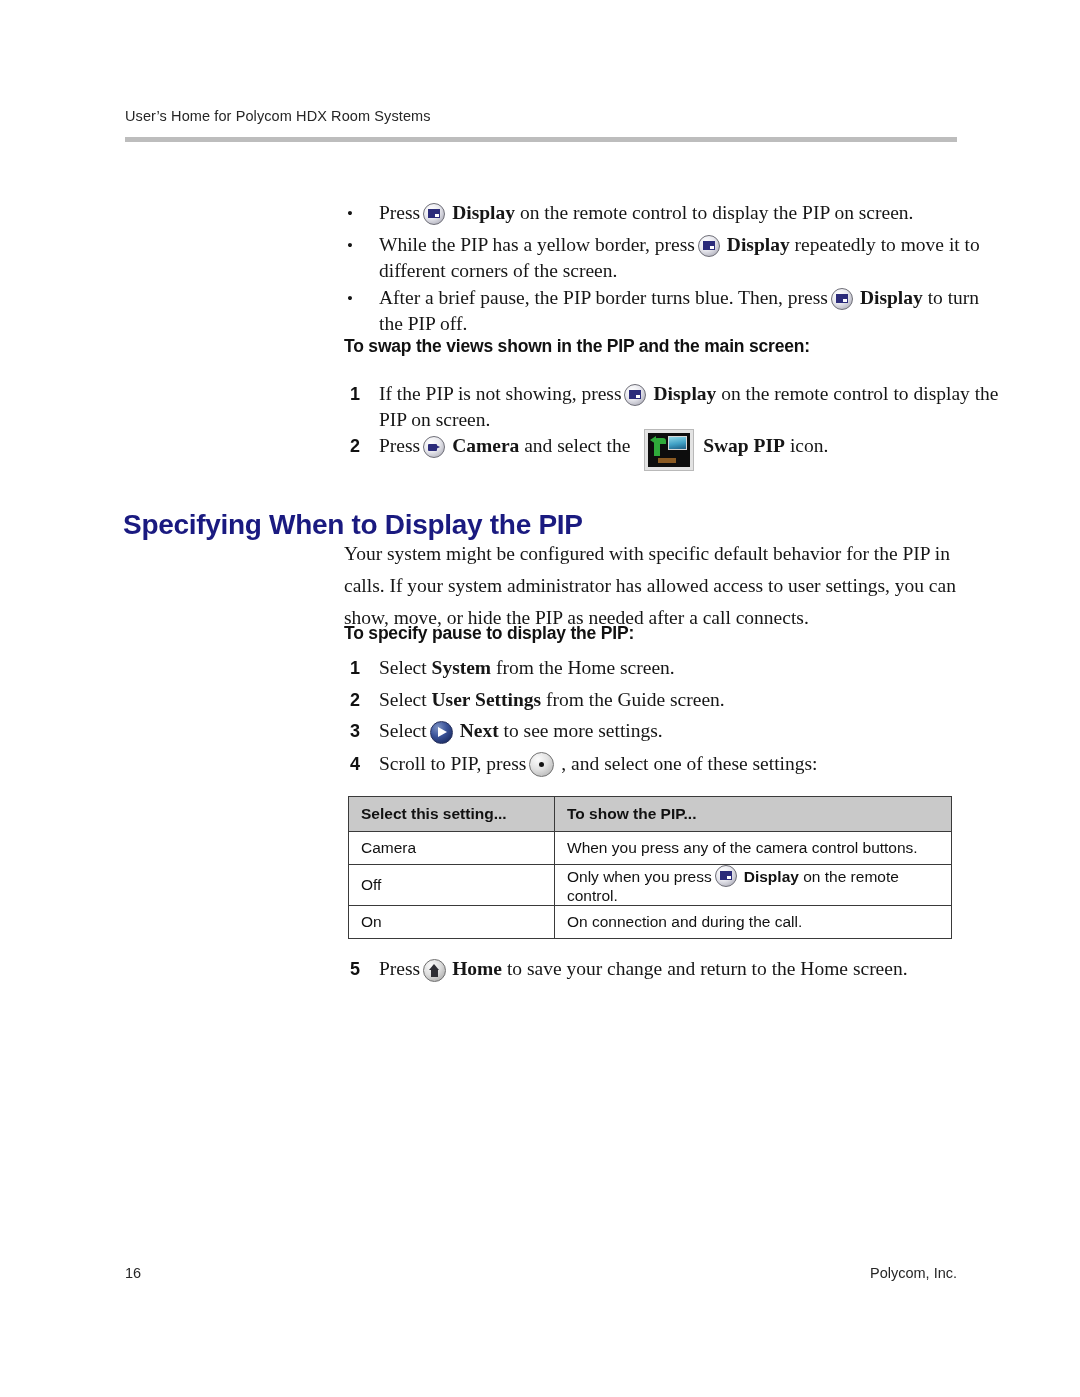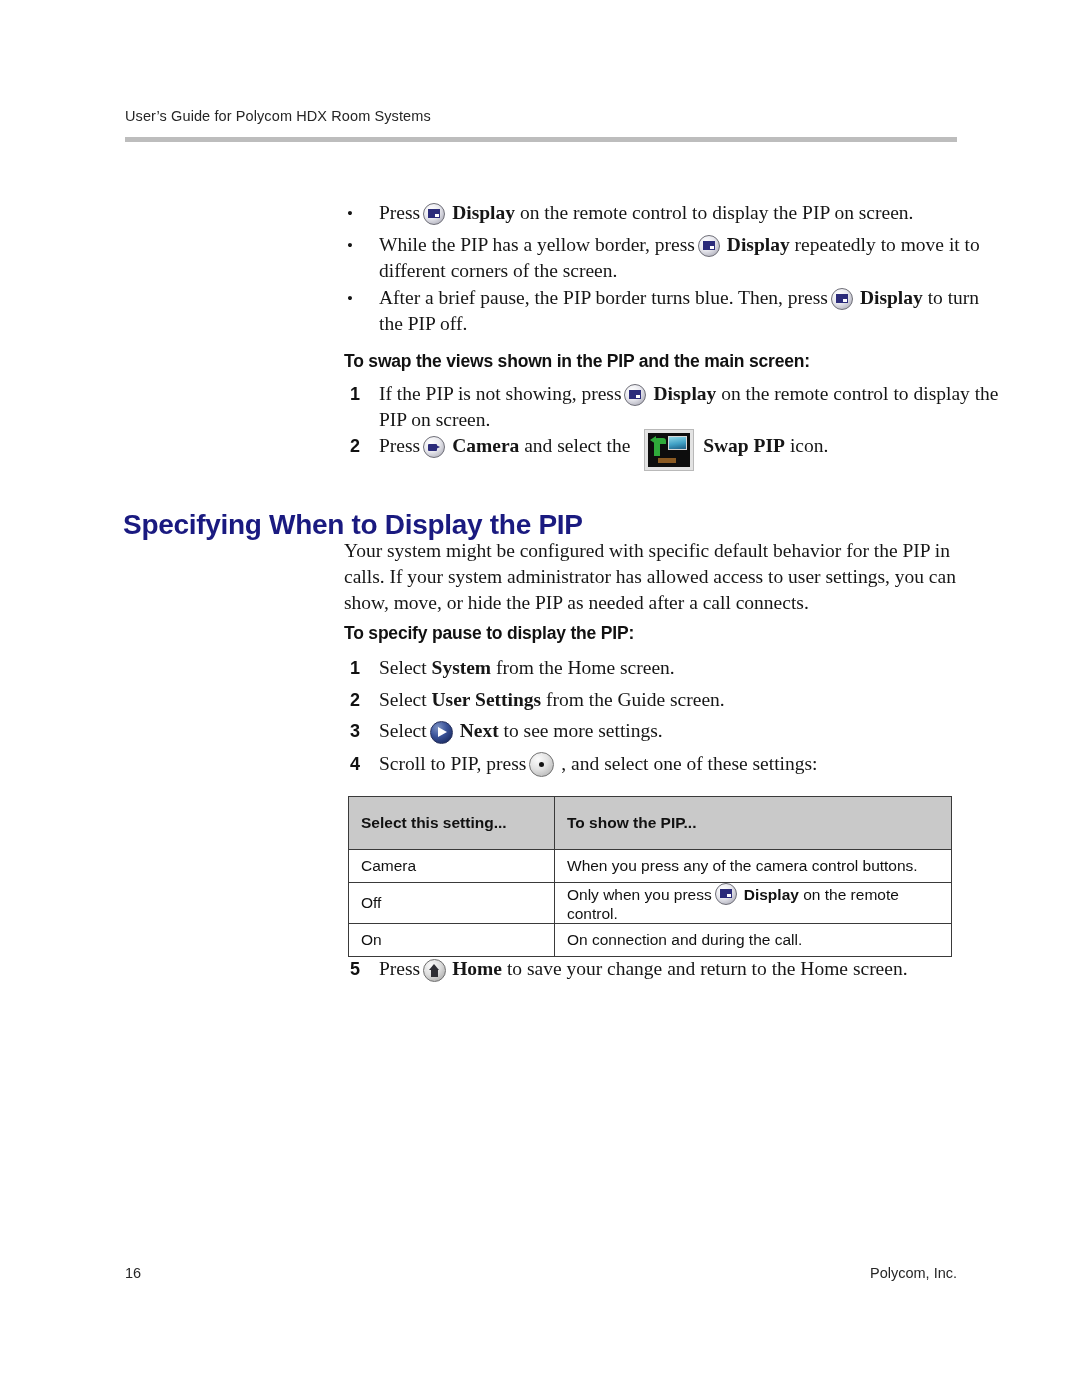--- a/index.html
+++ b/index.html
@@ -54,21 +54,21 @@
     font-size: 28px;
     letter-spacing: -0.3px;
     color: #1a1a80;
   }
 
   .body-block {
     position: absolute;
     left: 344px;
     width: 618px;
     font-size: 19.5px;
-    line-height: 26px;
+    line-height: 32px;
     color: #161616;
   }
 
   .bullet-row, .num-row {
     position: absolute;
     width: 625px;
     font-size: 19.5px;
     line-height: 26px;
     color: #161616;
   }
@@ -261,21 +261,21 @@
   .settings-table th,
   .settings-table td {
     border: 1px solid #3a3a3a;
     text-align: left;
     vertical-align: middle;
   }
   .settings-table th {
     background: #c9c9c9;
     font-weight: bold;
     height: 34px;
-    padding: 9px 12px;
+    padding: 0 12px;
   }
   .settings-table td {
     background: #ffffff;
     height: 32px;
     padding: 0 12px;
   }
   .col-setting { width: 181px; }
 
   
   .footer-page {
@@ -293,21 +293,21 @@
     font-family: "Liberation Sans", sans-serif;
     font-size: 14.5px;
     color: #262626;
   }
 </style>
 </head>
 <body>
 
 <div class="page">
 
-  <div class="running-header">User’s Guide for Polycom HDX Room Systems</div>
+  <div class="running-header">User’s Home for Polycom HDX Room Systems</div>
   <div class="header-rule"></div>
 
 
   <div class="bullet-row" style="top:200px;">
     <span class="bullet-mark">•</span>
     <span>Press</span><span class="ico ico-display"><span class="disc"></span><span class="glyph"></span></span><b>Display</b>
     <span>on the remote control to display the PIP on screen.</span>
   </div>
 
   <div class="bullet-row" style="top:232px;">
@@ -315,21 +315,21 @@
     <span>While the PIP has a yellow border, press</span><span class="ico ico-display"><span class="disc"></span><span class="glyph"></span></span><b>Display</b>
     <span>repeatedly to move it to different corners of the screen.</span>
   </div>
 
   <div class="bullet-row" style="top:285px;">
     <span class="bullet-mark">•</span>
     <span>After a brief pause, the PIP border turns blue. Then, press</span><span class="ico ico-display"><span class="disc"></span><span class="glyph"></span></span><b>Display</b>
     <span>to turn the PIP off.</span>
   </div>
 
-  <div class="proc-head" style="top:351px;">To swap the views shown in the PIP and the main screen:</div>
+  <div class="proc-head" style="top:336px;">To swap the views shown in the PIP and the main screen:</div>
 
   <div class="num-row" style="top:381px;">
     <span class="num-mark">1</span>
     <span>If the PIP is not showing, press</span><span class="ico ico-display"><span class="disc"></span><span class="glyph"></span></span><b>Display</b>
     <span>on the remote control to display the PIP on screen.</span>
   </div>
 
   <div class="num-row" style="top:433px;">
     <span class="num-mark">2</span>
     <span>Press</span><span class="ico ico-camera"><span class="disc"></span><span class="cam-body"></span><span class="cam-lens"></span></span><b>Camera</b>

